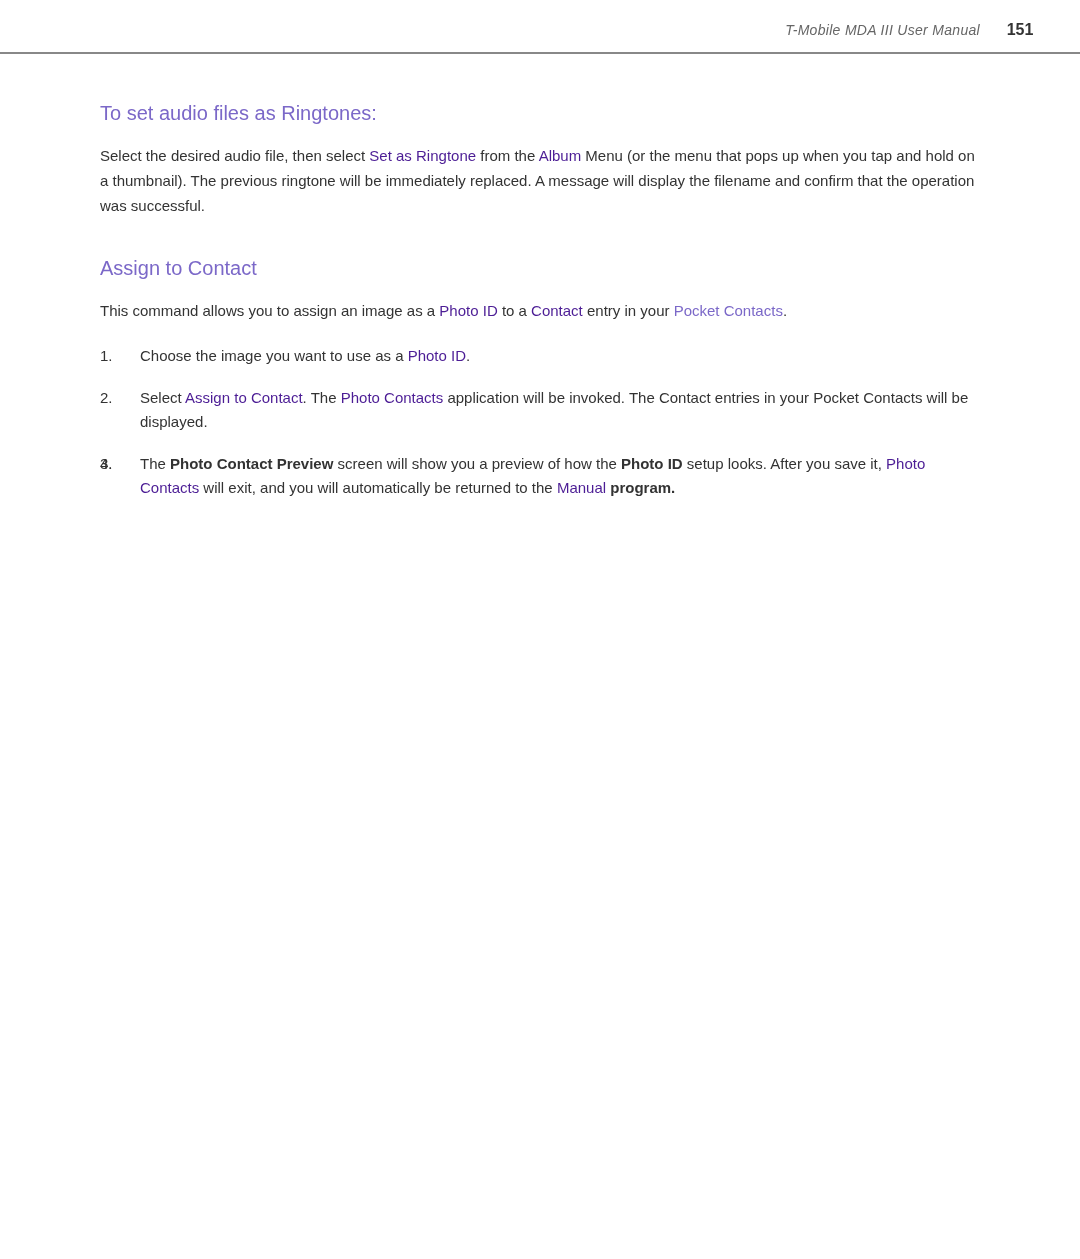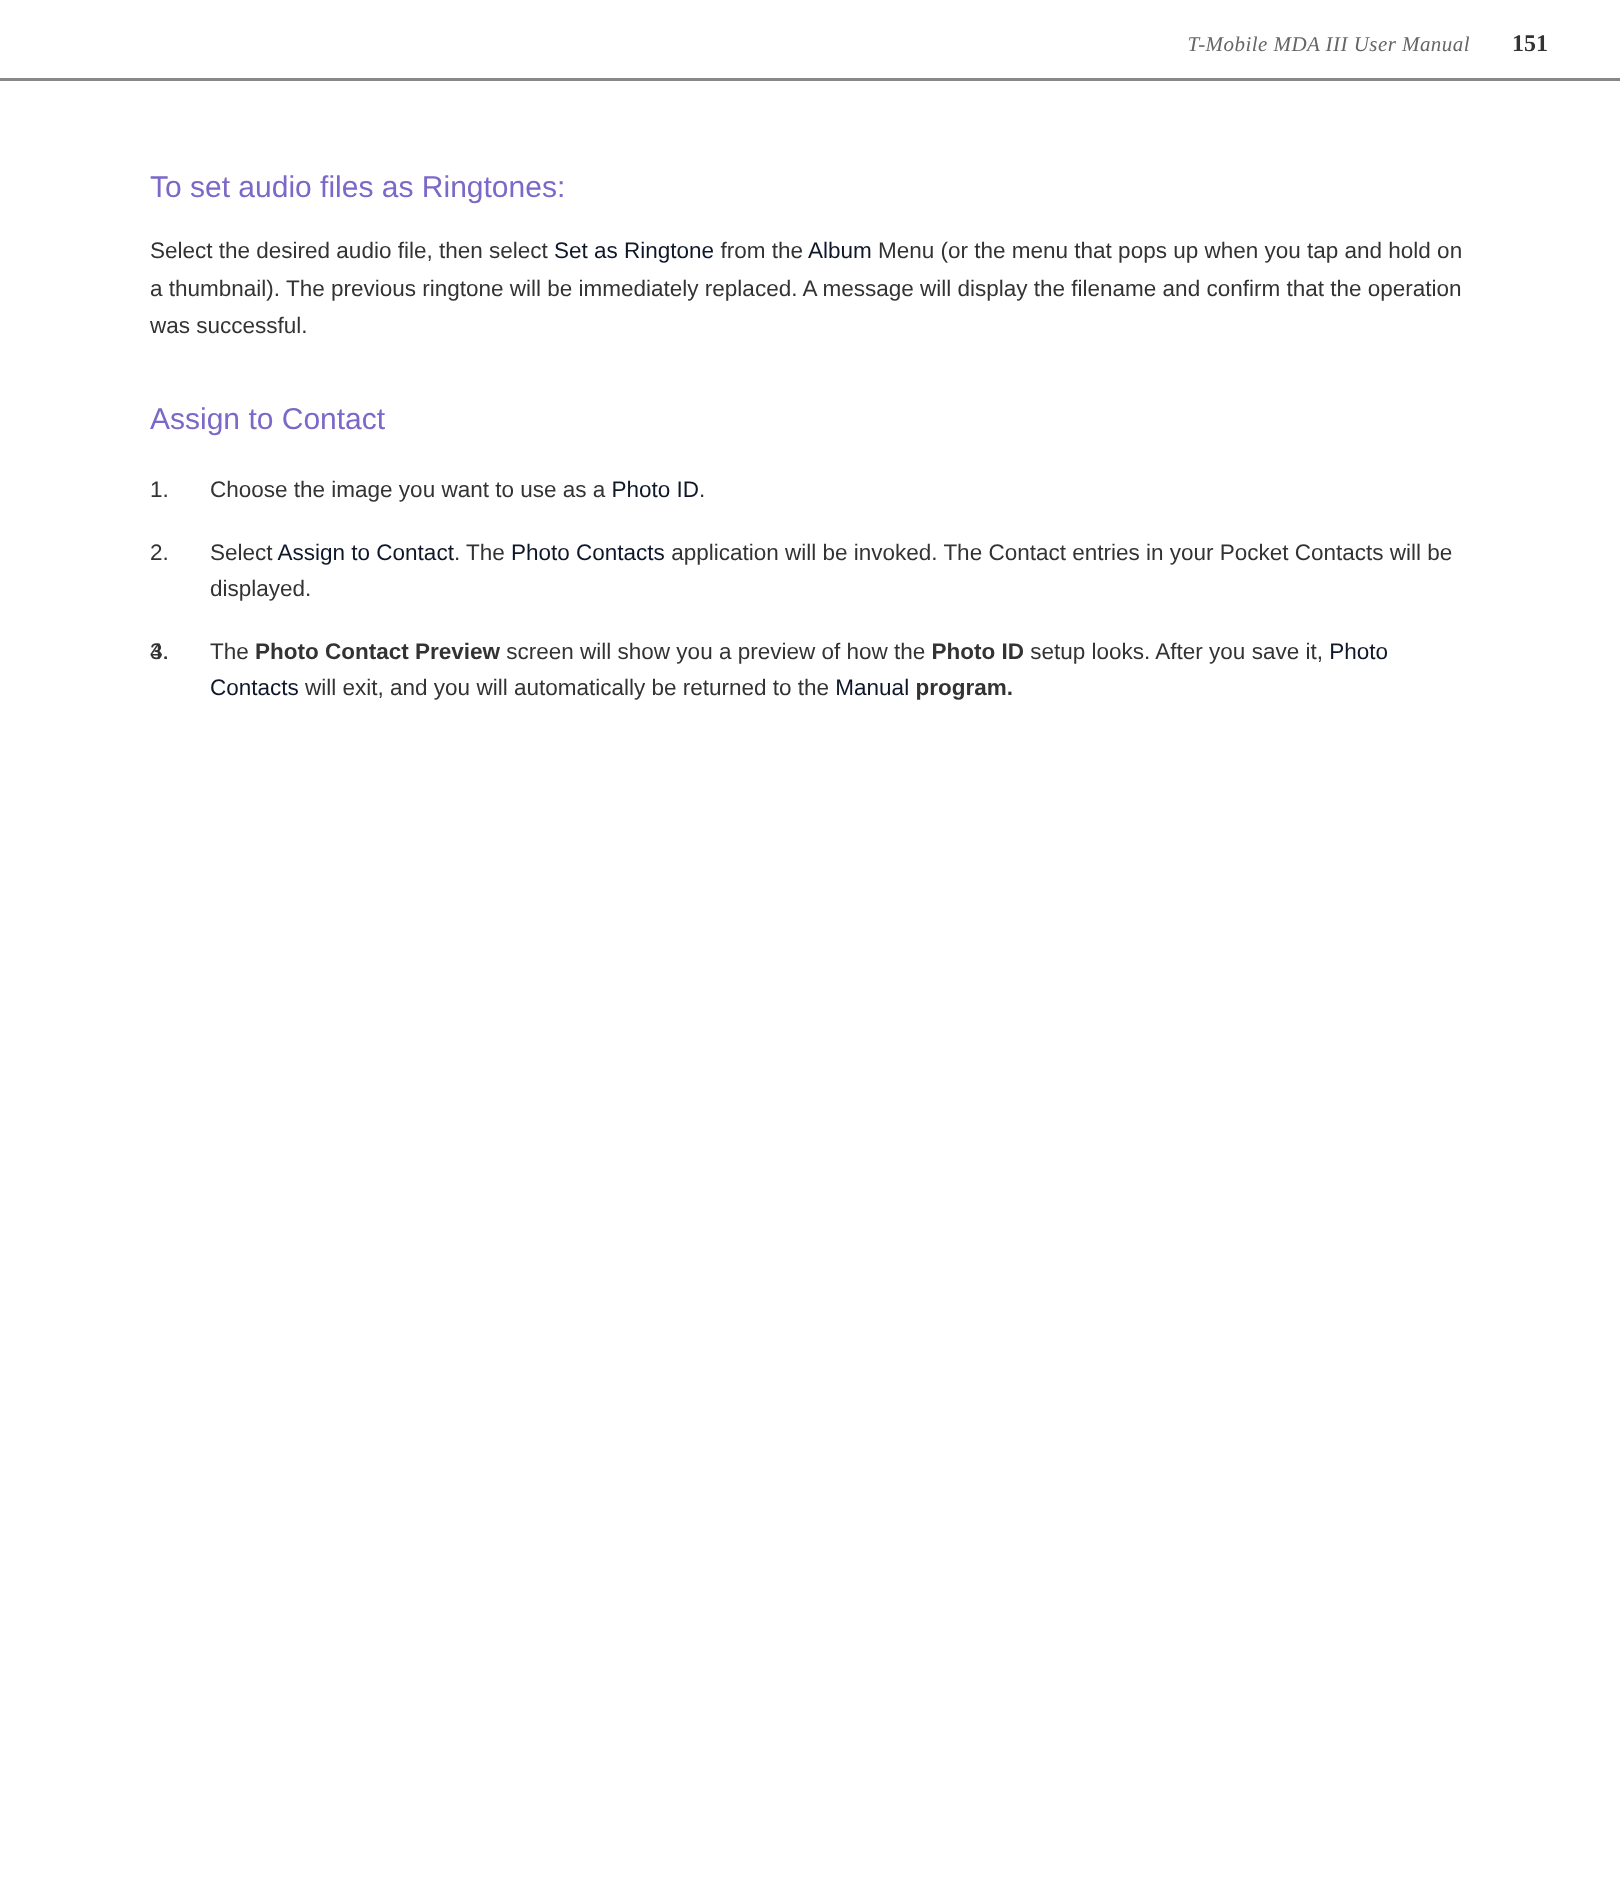--- a/index.html
+++ b/index.html
@@ -17,22 +17,21 @@
       font-size: 15px;
       line-height: 1.5;
     }
 
     .page-header {
       display: flex;
       justify-content: flex-end;
       align-items: center;
       padding: 18px 40px 10px 40px;
       border-bottom: 2px solid #888888;
-      margin-bottom: 16px;
-      font-family: Liberation Serif, serif;
+      margin-bottom: 4px;
     }
 
     .header-title {
       font-size: 14px;
       color: #666666;
       font-style: italic;
       letter-spacing: 0.3px;
       flex: 1;
       text-align: right;
       padding-right: 20px;
@@ -61,21 +60,21 @@
       margin-bottom: 16px;
     }
 
     .section-body {
       font-size: 15px;
       color: #333333;
       line-height: 1.65;
     }
 
     .highlight-orange {
-      color: #0f172a;
+      color: #4c1d95;
       font-weight: normal;
     }
 
     .highlight-purple {
       color: #7b68c8;
       font-weight: normal;
     }
 
     .highlight-bold {
       font-weight: bold;
@@ -113,20 +112,23 @@
 
   <div class="section">
     <div class="section-title">To set audio files as Ringtones:</div>
     <div class="section-body">
       Select the desired audio file, then select <span class="highlight-orange">Set as Ringtone</span> from the <span class="highlight-orange">Album</span> Menu (or the menu that pops up when you tap and hold on a thumbnail). The previous ringtone will be immediately replaced. A message will display the filename and confirm that the operation was successful.
     </div>
   </div>
 
   <div class="section">
     <div class="section-title">Assign to Contact</div>
+    <div class="section-body">
+      This command allows you to assign an image as a <span class="highlight-orange">Photo ID</span> to a <span class="highlight-orange">Contact</span> entry in your <span class="highlight-purple">Pocket Contacts</span>.
+    </div>
 
     <ol class="numbered-list">
 
       <li>
         <span class="li-number">1.</span>
         <span>Choose the image you want to use as a <span class="highlight-orange">Photo ID</span>.</span>
       </li>
 
       <li>
         <span class="li-number">2.</span>

